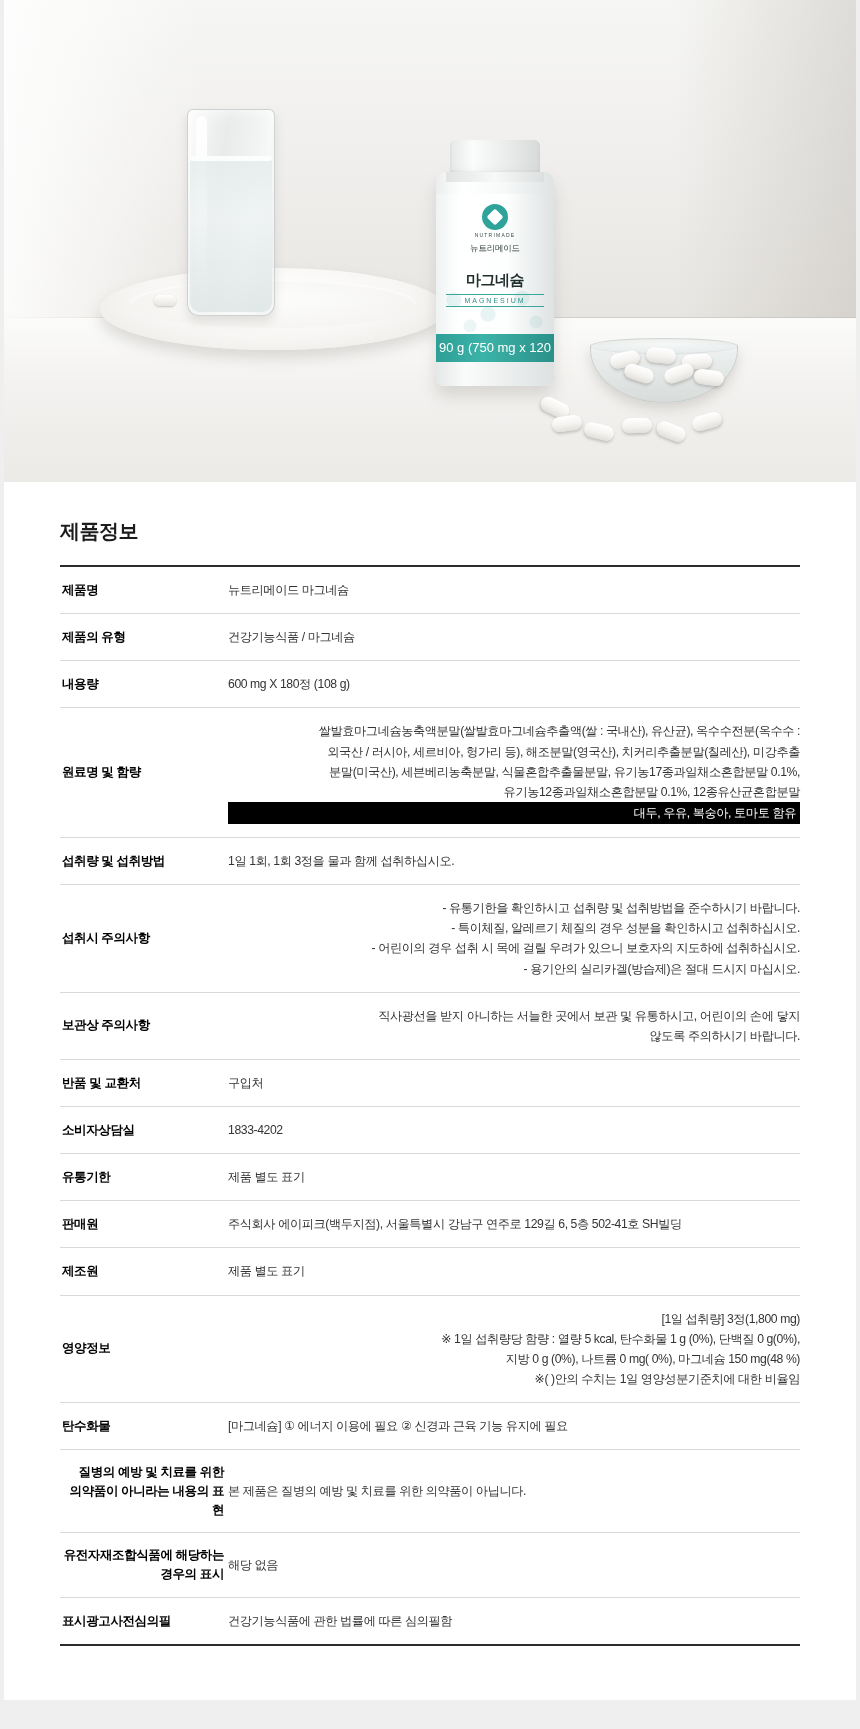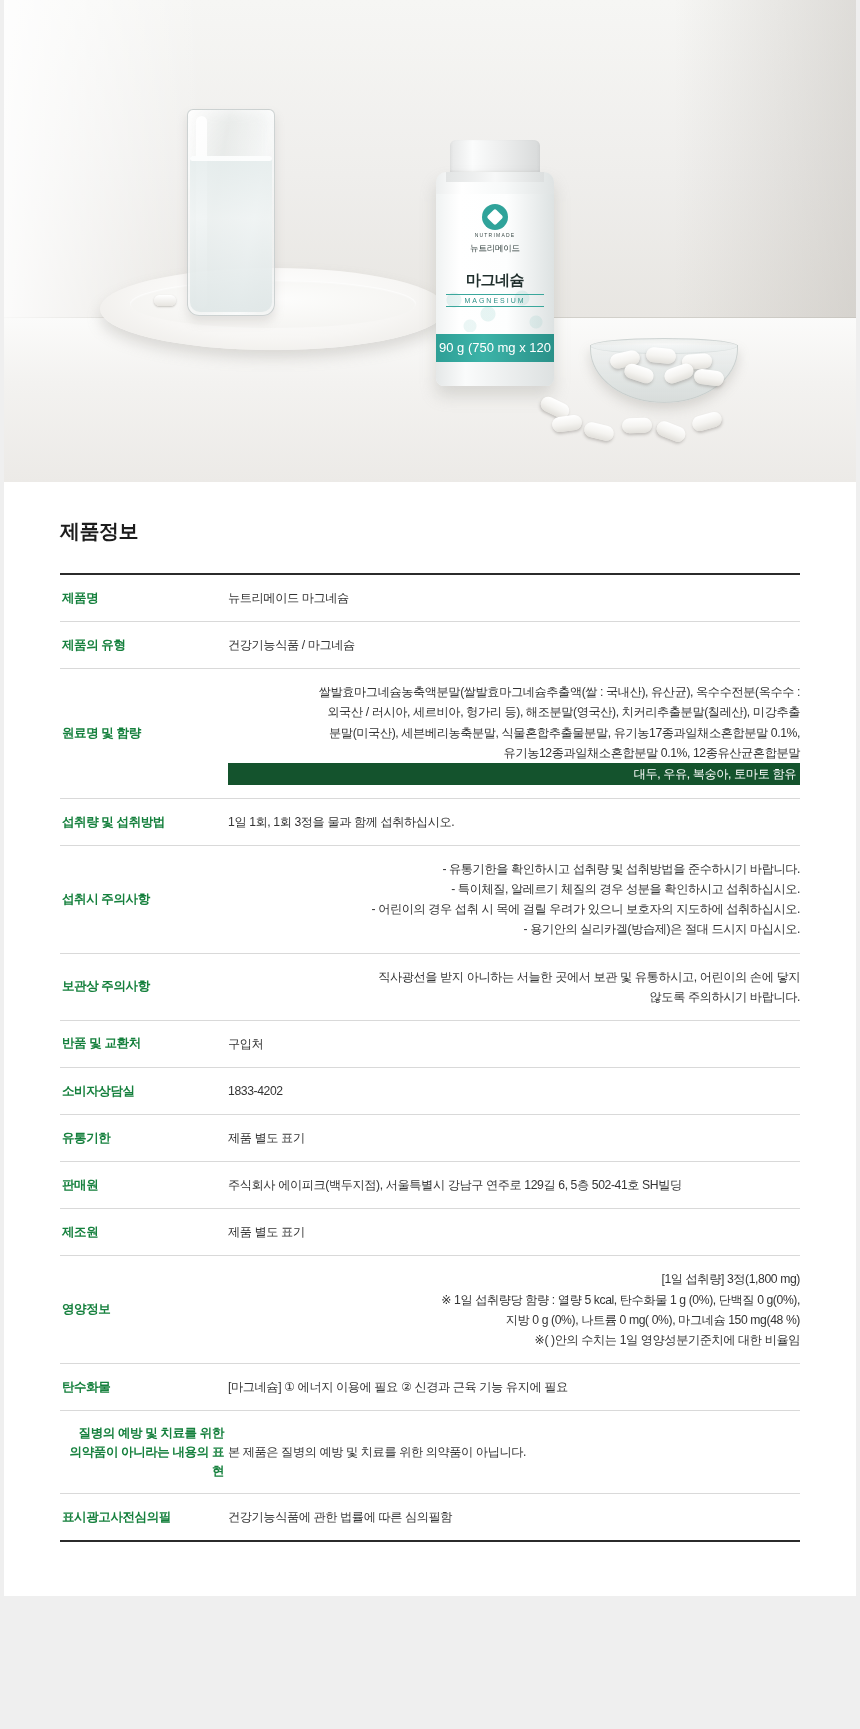--- a/index.html
+++ b/index.html
@@ -192,51 +192,51 @@
 
   
   .info {
     padding: 36px 56px 54px;
   }
   .info-title {
     font-size: 20px;
     font-weight: bold;
     color: #1c1c1c;
     letter-spacing: -.5px;
-    margin: 0 0 28px 0;
+    margin: 0 0 20px 0;
   }
   table.spec {
     width: 100%;
     border-collapse: collapse;
     border-top: 2px solid #2b2b2b;
     border-bottom: 2px solid #2b2b2b;
   }
   table.spec tr { border-bottom: 1px solid #d9d9d9; }
   table.spec tr:last-child { border-bottom: none; }
   table.spec th {
     width: 168px;
     text-align: left;
     vertical-align: middle;
     font-size: 12.5px;
     font-weight: bold;
-    color: #15803d;
+    color: #000000;
     padding: 13px 4px 13px 2px;
     letter-spacing: -.4px;
     line-height: 1.5;
   }
   table.spec td {
     vertical-align: middle;
     font-size: 12.2px;
     color: #333333;
     padding: 13px 0 13px 0;
     line-height: 1.65;
     letter-spacing: -.4px;
   }
   .hl {
-    background: #14532d;
+    background: #000000;
     color: #ffffff;
     padding: 1px 4px;
     white-space: nowrap;
   }
   .lines span { display: block; text-align: right; }
 </style>
 </head>
 <body>
 
 <div class="page">
@@ -296,20 +296,24 @@
       <tbody>
         <tr>
           <th>제품명</th>
           <td>뉴트리메이드 마그네슘</td>
         </tr>
         <tr>
           <th>제품의 유형</th>
           <td>건강기능식품 / 마그네슘</td>
         </tr>
         <tr>
+          <th>내용량</th>
+          <td>600 mg X 180정 (108 g)</td>
+        </tr>
+        <tr>
           <th>원료명 및 함량</th>
           <td class="lines">
             <span>쌀발효마그네슘농축액분말(쌀발효마그네슘추출액(쌀 : 국내산), 유산균), 옥수수전분(옥수수 :</span>
             <span>외국산 / 러시아, 세르비아, 헝가리 등), 해조분말(영국산), 치커리추출분말(칠레산), 미강추출</span>
             <span>분말(미국산), 세븐베리농축분말, 식물혼합추출물분말, 유기농17종과일채소혼합분말 0.1%,</span>
             <span>
                 <span>유기농12종과일채소혼합분말 0.1%, 12종유산균혼합분말</span> 
                 <span class="hl">대두, 우유, 복숭아, 토마토 함유</span>
               </span>
           </td>
@@ -368,19 +372,26 @@
           <td>[마그네슘] ① 에너지 이용에 필요  ② 신경과 근육 기능 유지에 필요</td>
         </tr>
         <tr>
           <th class="lines">
             <span>질병의 예방 및 치료를 위한</span>
             <span>의약품이 아니라는 내용의 표현</span>
           </th>
           <td>본 제품은 질병의 예방 및 치료를 위한 의약품이 아닙니다.</td>
         </tr>
         <tr>
+          <th class="lines">
+            <span>유전자재조합식품에 해당하는</span>
+            <span>경우의 표시</span>
+          </th>
+          <td>해당 없음</td>
+        </tr>
+        <tr>
           <th>표시광고사전심의필</th>
           <td>건강기능식품에 관한 법률에 따른 심의필함</td>
         </tr>
       </tbody>
     </table>
   </div>
 </div>
 
 </body></html>

